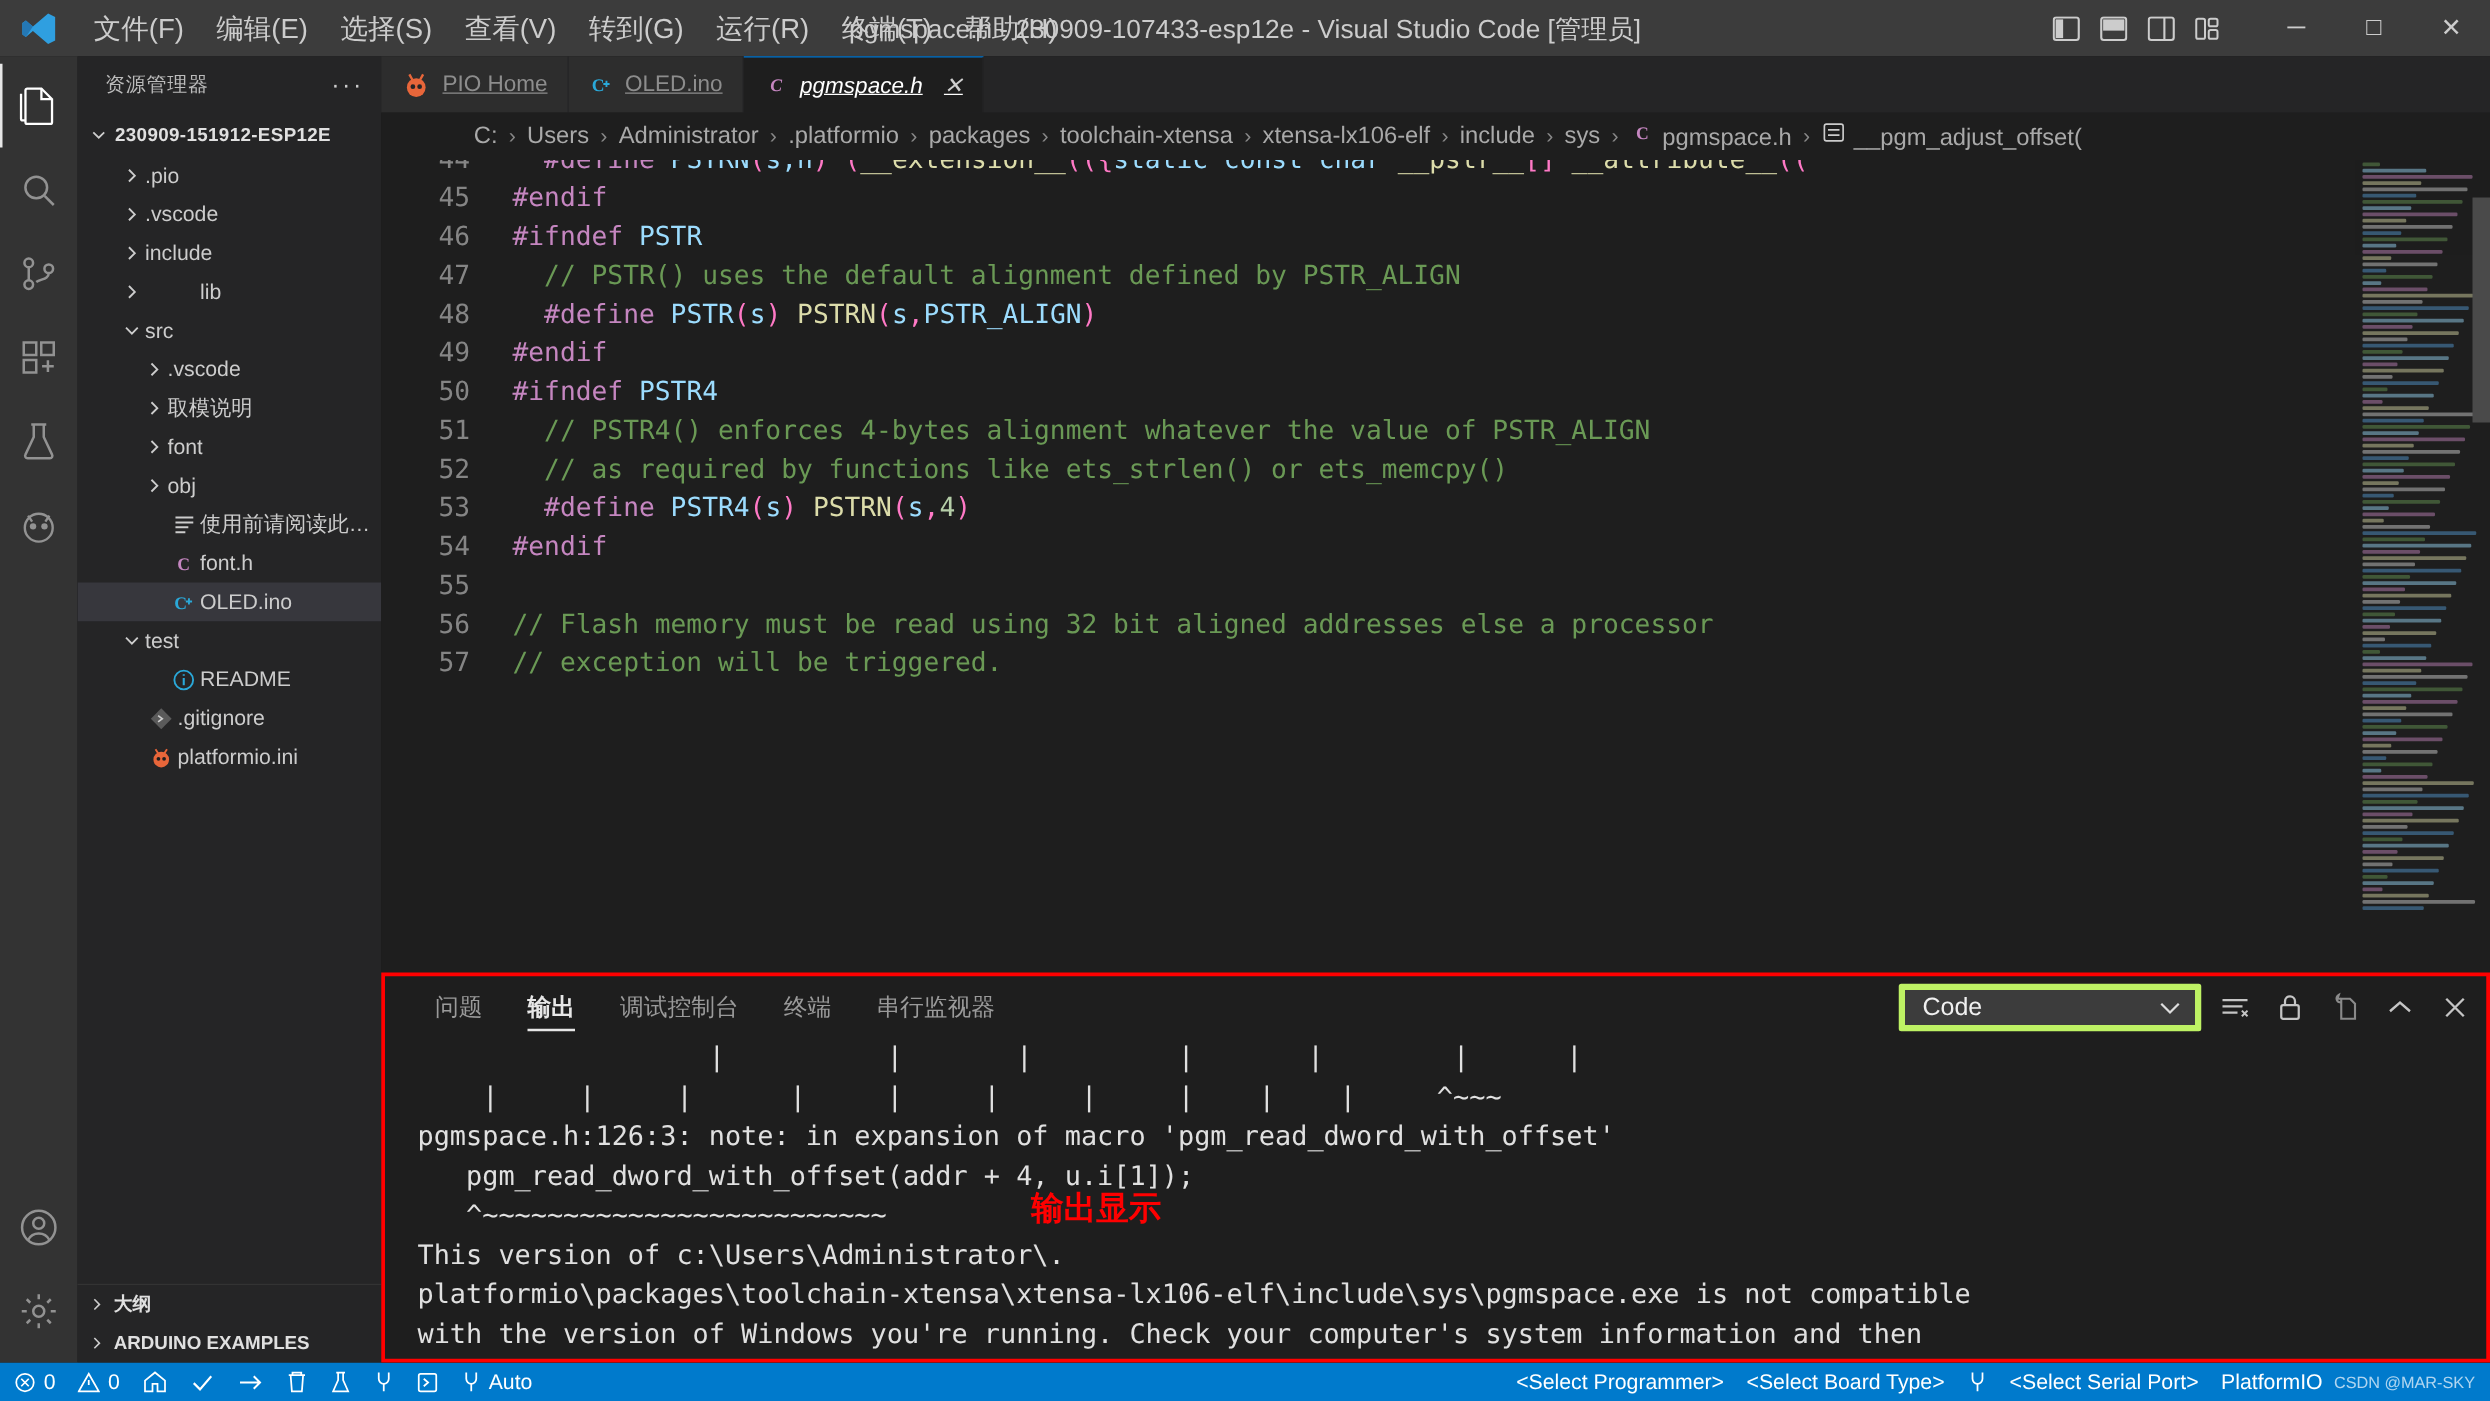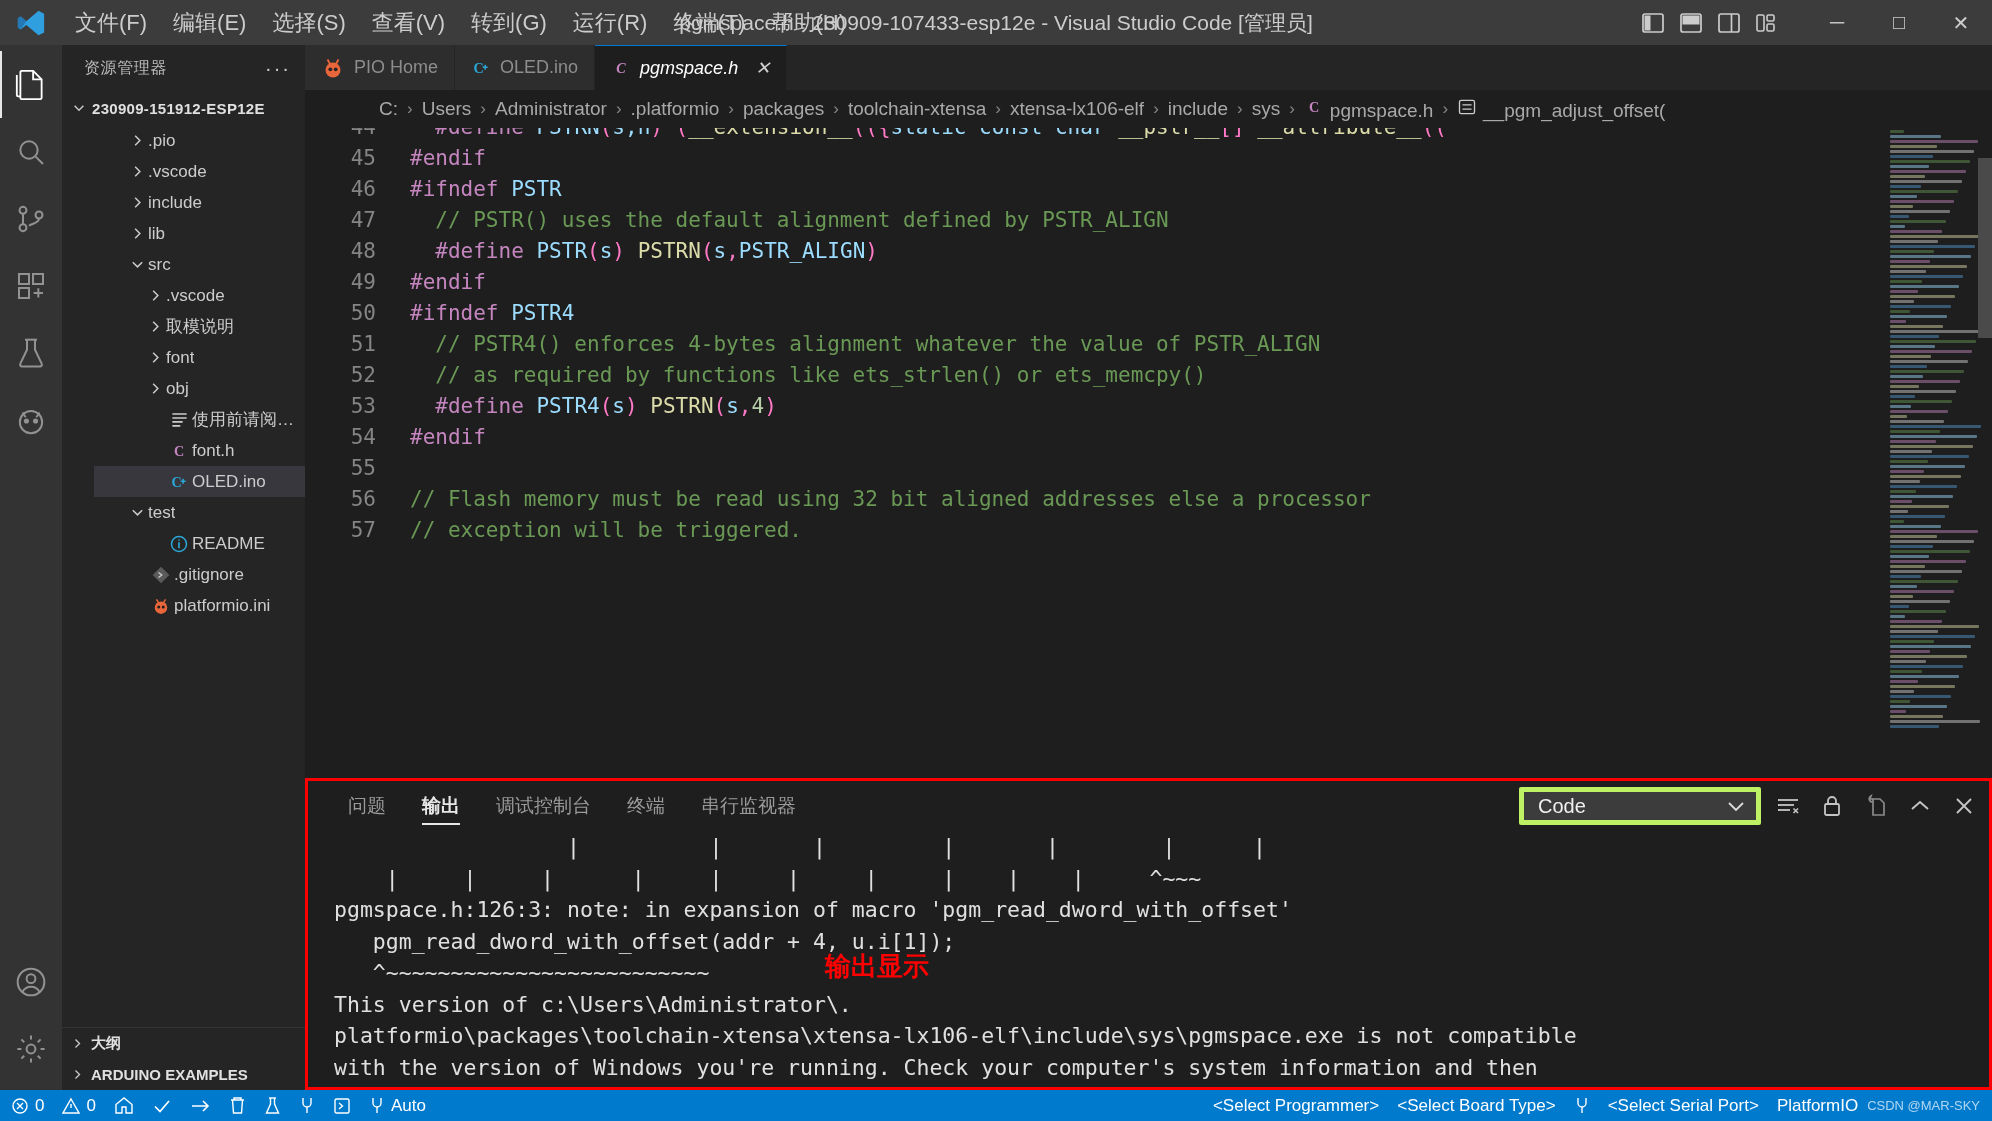--- a/index.html
+++ b/index.html
@@ -54,42 +54,42 @@
   .sidebar { width: 243px; background: #252526; flex: none; display: flex; flex-direction: column; }
   .sb-header {
     height: 46px; display: flex; align-items: center; padding: 0 14px 0 22px;
     font-size: 16px; letter-spacing: .6px; color: #bbbbbb;
   }
   .sb-dots { margin-left: auto; font-size: 20px; color: #cccccc; letter-spacing: 2px; }
   .sb-section {
     height: 34px; display: flex; align-items: center; gap: 6px; padding-left: 10px;
     font-size: 15px; font-weight: bold; color: #e0e0e0; letter-spacing: .3px;
   }
-  .tree { flex: 1; overflow: hidden; font-size: 17px; padding-left: 32px; }
+  .tree { flex: 1; overflow: hidden; font-size: 17px; }
   .row {
     height: 31px; display: flex; align-items: center; white-space: nowrap; color: #cccccc;
     padding-right: 4px;
   }
   .row.sel { background: #37373d; }
   .chev { width: 22px; flex: none; display: flex; align-items: center; justify-content: center;
           color: #cccccc; font-size: 13px; }
   .fico { width: 26px; flex: none; display: flex; align-items: center; justify-content: center; }
   .rname { font-size: 17px; overflow: hidden; text-overflow: ellipsis; }
   .sb-footer { border-top: 1px solid #333; }
   .sb-fsec {
     height: 31px; display: flex; align-items: center; gap: 7px; padding-left: 9px;
     font-size: 15px; font-weight: bold; color: #e0e0e0;
   }
 
   
   .editorarea { flex: 1; min-width: 0; display: flex; flex-direction: column; background: #1e1e1e; }
   .tabsbar { height: 45px; background: #252526; display: flex; flex: none; }
   .tab {
     display: flex; align-items: center; gap: 9px; padding: 16px 16px; font-size: 18px;
-    background: #2d2d2d; color: #8d8d8d; border-right: 1px solid #252526; min-width: 0;
+    background: #2d2d2d; color: #8d8d8d; border-right: 1px solid #252526; min-width: 0; text-decoration: underline;
   }
   .tab.active { background: #1e1e1e; color: #ffffff; font-style: italic; border-top: 1px solid #0078d4; }
   .tab .tclose { margin-left: 8px; font-size: 18px; color: #d0d0d0; }
   .tabs-fill { flex: 1; background: #252526; }
   .breadcrumbs {
     height: 38px; display: flex; align-items: center; padding-left: 72px; gap: 0;
     font-size: 19px; color: #a9a9a9; background: #1e1e1e; flex: none; overflow: hidden;
     white-space: nowrap;
   }
   .bc { padding: 0 2px; }
@@ -319,21 +319,21 @@
             <span class="rname">.vscode</span>
           </div>
           <div class="row" style="padding-left: 32px;">
             <span class="chev">
               <svg viewBox="0 0 16 16" width="15" height="15">
                 <path d="M5.5 3 L10.5 8 L5.5 13" fill="none" stroke="#cccccc" stroke-width="1.6"></path>
               </svg>
             </span>
             <span class="rname">include</span>
           </div>
-          <div class="row" style="padding-left: 32px;">
+          <div class="row" style="padding-left: 32px; gap: 44px;">
             <span class="chev">
               <svg viewBox="0 0 16 16" width="15" height="15">
                 <path d="M5.5 3 L10.5 8 L5.5 13" fill="none" stroke="#cccccc" stroke-width="1.6"></path>
               </svg>
             </span>
             <span class="rname">lib</span>
           </div>
           <div class="row" style="padding-left: 32px;">
             <span class="chev">
               <svg viewBox="0 0 16 16" width="15" height="15">

